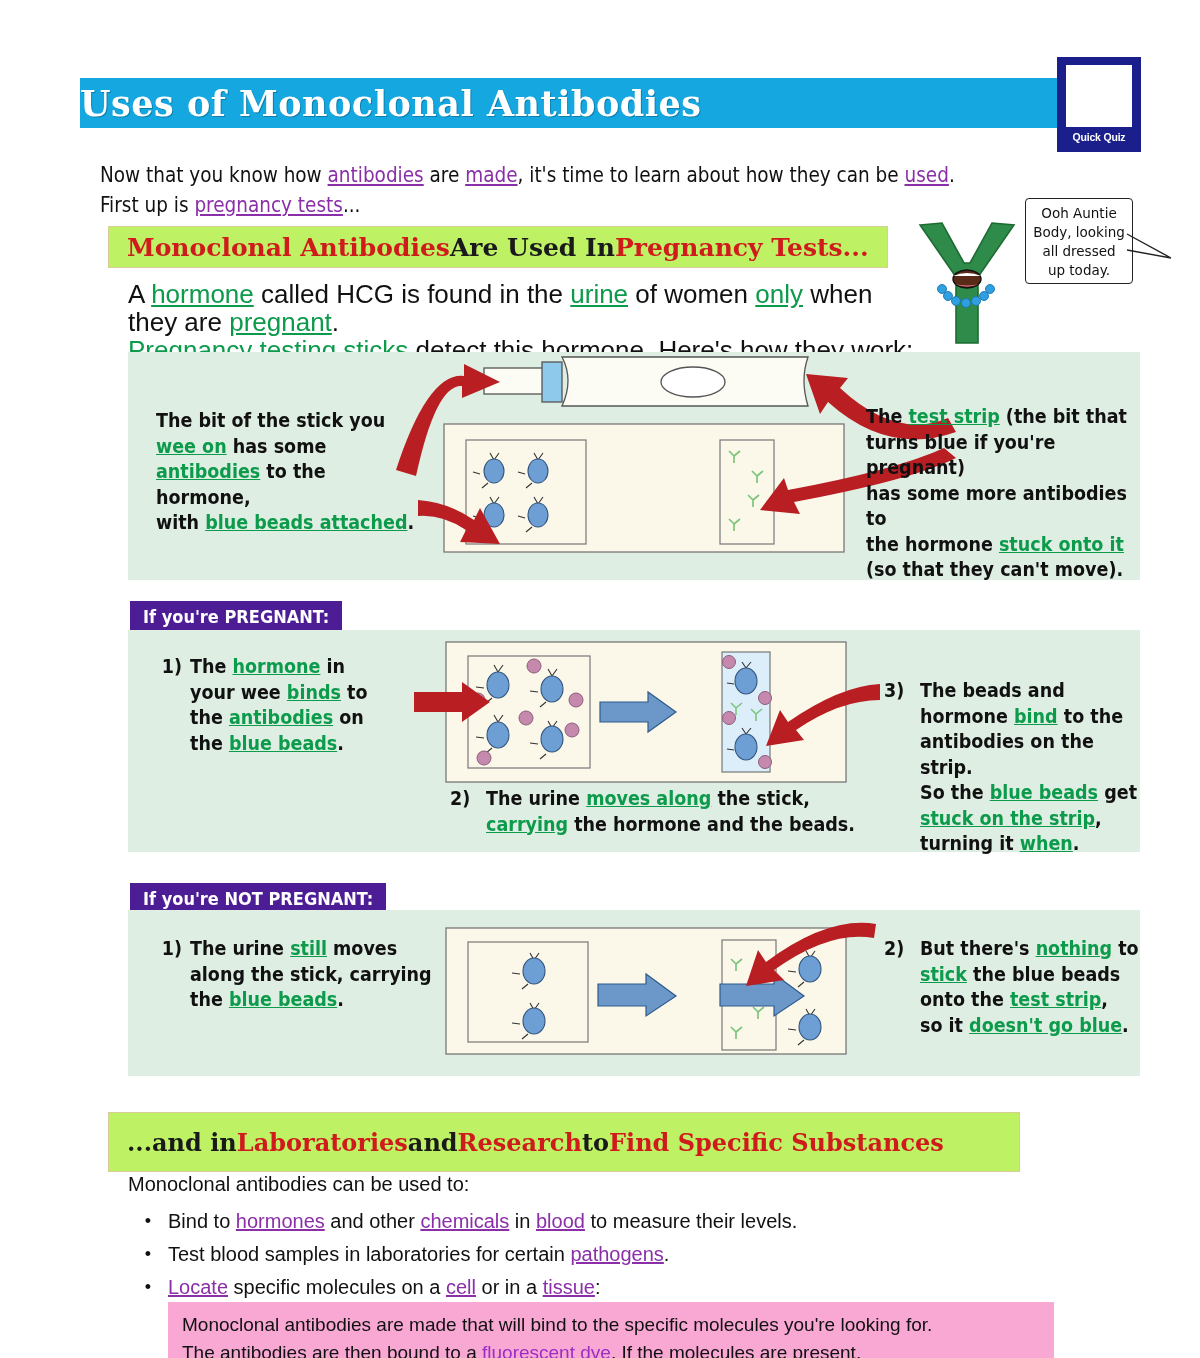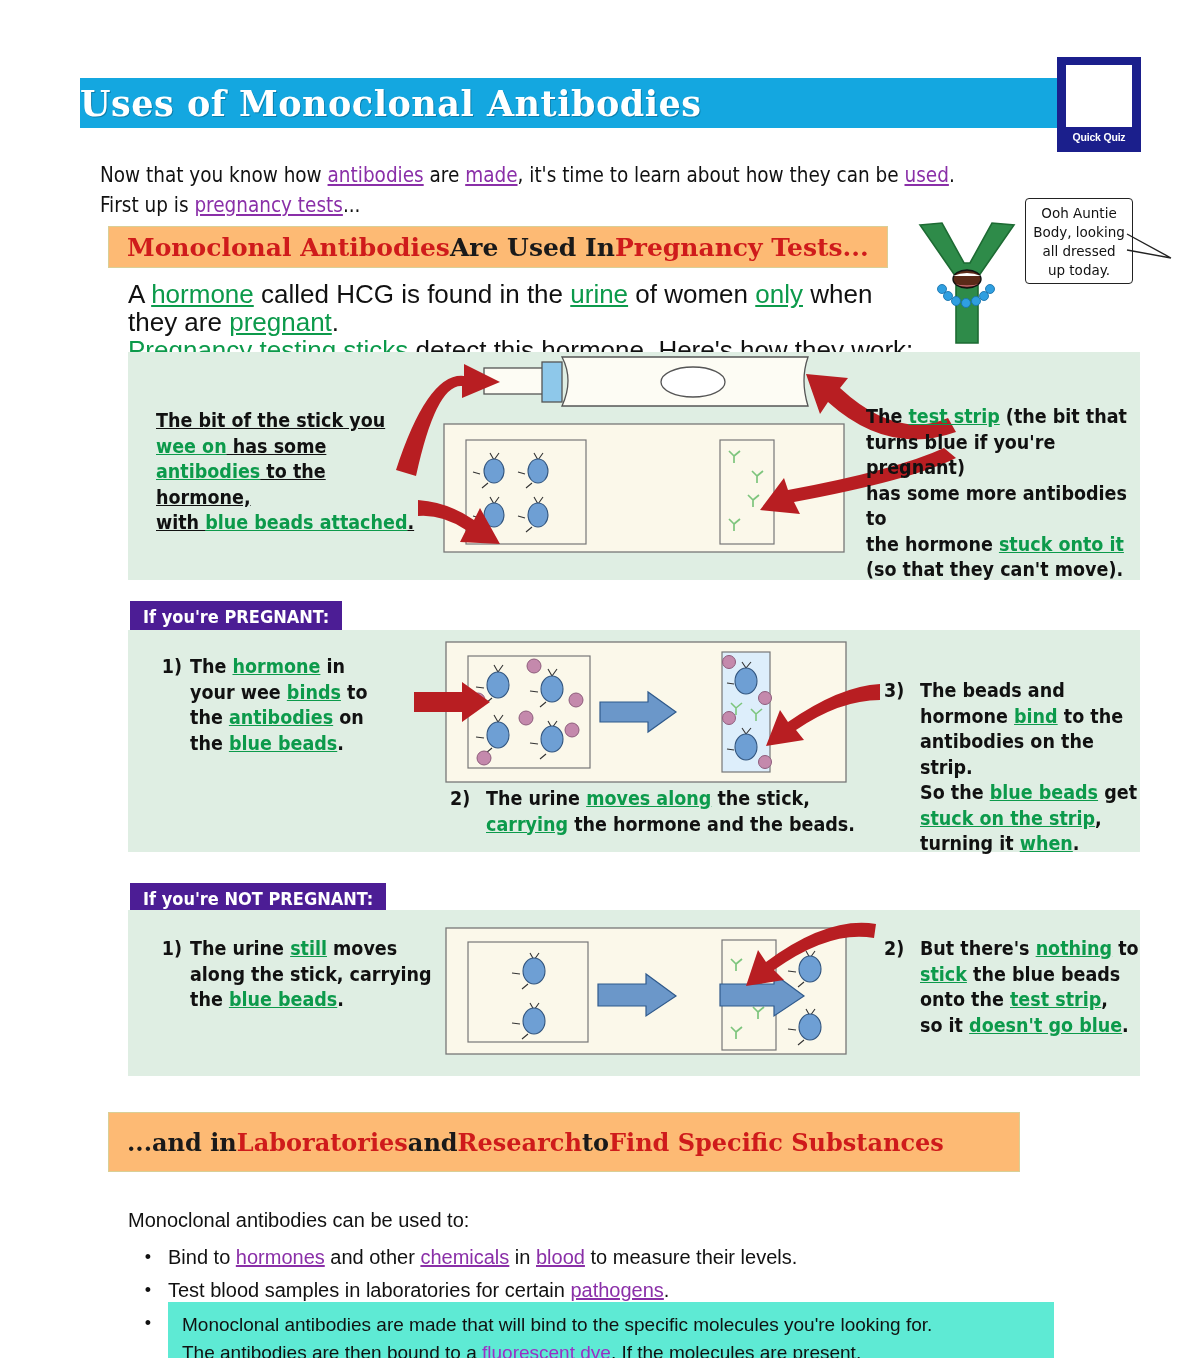--- a/index.html
+++ b/index.html
@@ -79,21 +79,21 @@
     font-family: "DejaVu Sans Condensed", "Liberation Sans", sans-serif;
     color: #111111;
     font-stretch: condensed;
   }
   .lk-purple { color: #8a2fa8; text-decoration: underline; }
   .lk-green  { color: #0c9a4b; text-decoration: underline; }
 
   
   .yellow-head {
     position: absolute;
-    background: #fdba74;
+    background: #bef264;
     border: 1px solid #d9cf96;
     box-sizing: border-box;
     display: flex;
     align-items: center;
     padding-left: 18px;
     font-family: "DejaVu Serif", serif;
     font-weight: bold;
     font-size: 25px;
     color: #1a1a1a;
     white-space: nowrap;
@@ -180,21 +180,21 @@
   }
   .bullet-line { display: flex; }
   .bullet-dot { width: 40px; flex: none; text-align: center; font-size: 18px; }
 
   .purple-box {
     position: absolute;
     left: 168px;
     top: 1302px;
     width: 886px;
     height: 56px;
-    background: #5eead4;
+    background: #f9a8d4;
     box-sizing: border-box;
     padding: 9px 14px 0 14px;
     font-size: 19px;
     line-height: 28px;
     color: #111;
     overflow: hidden;
   }
   .dye { color: #9b2fc4; }
   svg { display: block; }
 </style>
@@ -292,21 +292,21 @@
       </g>
 
       <g fill="#b81e22">
         <path d="M268 118 Q300 20 336 24 L336 12 L372 30 L334 46 L334 34 Q308 32 288 124 Z"></path>
         <path d="M290 148 Q320 150 346 168 L352 156 L372 192 L332 190 L338 178 Q314 162 290 164 Z"></path>
         <path d="M820 66 Q768 88 712 36 L720 26 L678 22 L692 62 L700 50 Q760 104 828 80 Z"></path>
         <path d="M828 106 Q784 128 666 150 L672 162 L632 158 L656 126 L660 138 Q768 118 816 96 Z"></path>
       </g>
     </svg>
 
-    <div class="body-text bold" style="left:28px; top:56px; width:270px; position:absolute;text-decoration:underline;">
+    <div class="body-text bold" style="left:28px; top:56px; width:270px; position:absolute;">
       <span>The bit of the stick you</span><br>
       <span class="lk-green">wee on</span><span> has some</span><br>
       <span class="lk-green">antibodies</span><span> to the hormone,</span><br>
       <span>with </span><span class="lk-green">blue beads attached</span><span>.</span>
     </div>
 
     <div class="body-text bold" style="left:738px; top:52px; width:275px; position:absolute;">
       <span>The </span><span class="lk-green">test strip</span><span> (the bit that</span><br>
       <span>turns blue if you're pregnant)</span><br>
       <span>has some more antibodies to</span><br>
@@ -491,21 +491,21 @@
   <div class="yellow-head" id="heading-labs">
     <span>...and in </span>
       <span class="red">Laboratories</span>
       <span> and </span>
       <span class="red">Research</span>
       <span> to </span>
       <span class="red">Find Specific Substances</span>
   </div>
 
   <div class="bullets">
-    <div style="margin-bottom:4px;margin-top:36px;">Monoclonal antibodies can be used to:</div>
+    <div style="margin-bottom:4px;">Monoclonal antibodies can be used to:</div>
 
     <div class="bullet-line">
       <div class="bullet-dot">•</div>
       <div>
         <span>Bind to </span><span class="lk-purple">hormones</span><span> and other </span><span class="lk-purple">chemicals</span><span> in </span><span class="lk-purple">blood</span><span> to measure their levels.</span>
       </div>
     </div>
 
     <div class="bullet-line">
       <div class="bullet-dot">•</div>

